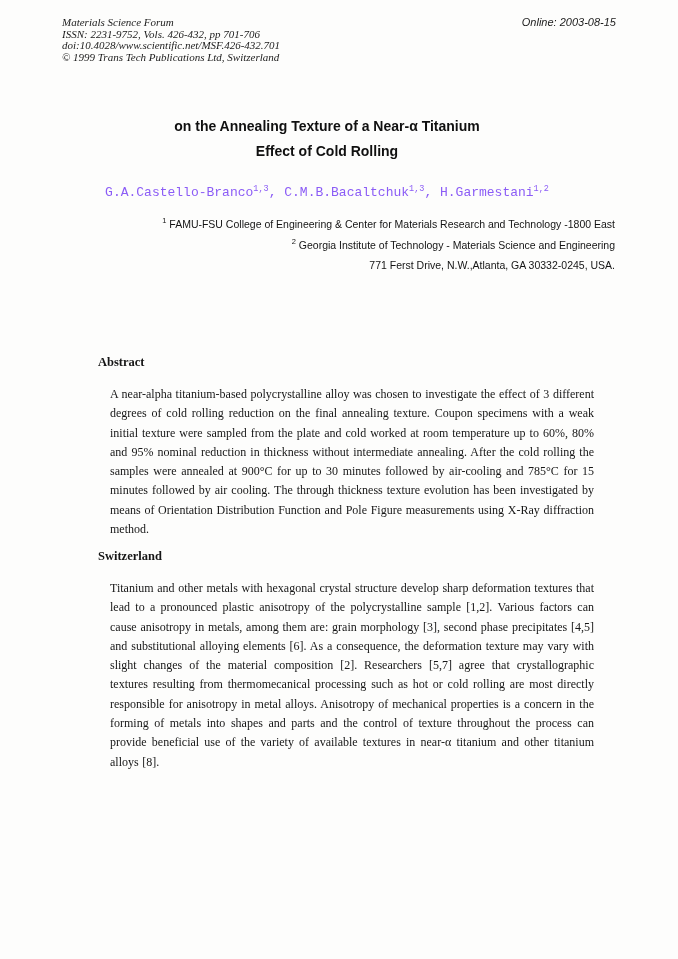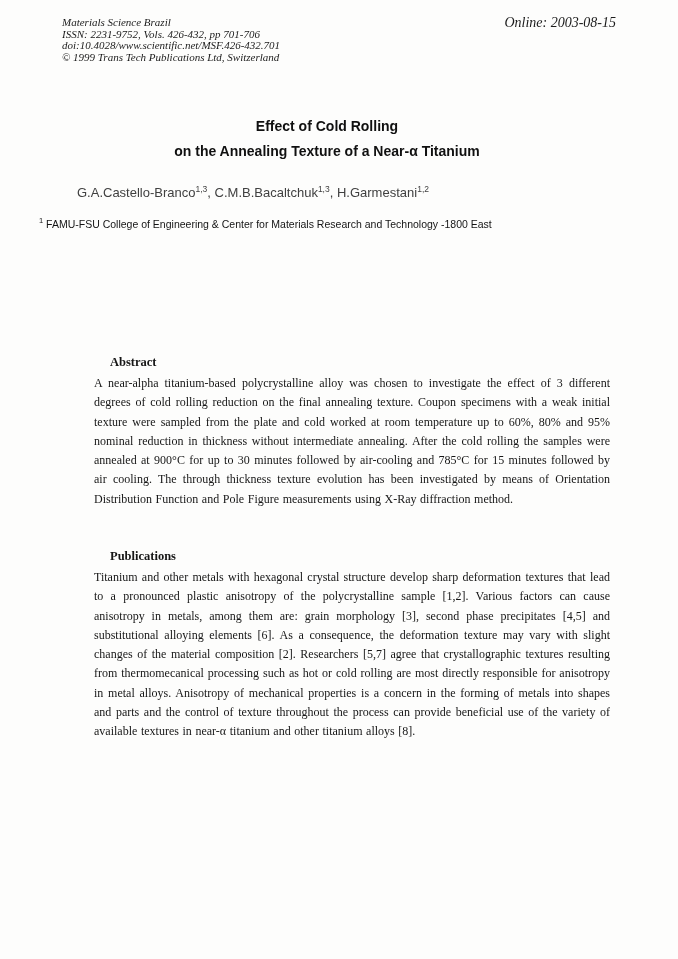--- a/index.html
+++ b/index.html
@@ -20,23 +20,23 @@
     font-style: italic;
     font-size: 11px;
     line-height: 11.7px;
     white-space: nowrap;
   }
   .header-right {
     position: absolute;
     top: 17px;
     right: 62px;
     text-align: center;
-    font-family: Liberation Serif, serif;
+    font-family: Liberation Sans, sans-serif;
     font-style: italic;
-    font-size: 14px;
+    font-size: 11px;
     line-height: 11.7px;
     white-space: nowrap;
   }
   
   .title {
     position: absolute;
     top: 114px;
     left: 77px;
     width: 500px;
     margin: 0;
@@ -47,33 +47,33 @@
     line-height: 25px;
     color: #101010;
   }
   .title-line { display: block; }
   
   .authors {
     position: absolute;
     top: 184px;
     left: 77px;
     width: 500px;
-    text-align: left;
-    font-family: Liberation Sans, sans-serif;
+    text-align: center;
+    font-family: Liberation Mono, monospace;
     font-size: 13px;
-    color: #404040;
+    color: #8b5cf6;
   }
   .authors sup { font-size: 8.5px; }
   
   .affiliations {
     position: absolute;
     top: 212px;
     left: 39px;
     width: 576px;
-    text-align: left;
+    text-align: right;
     font-family: "Liberation Sans", sans-serif;
     font-size: 10.5px;
     line-height: 17px;
     color: #141414;
   }
   .affiliations sup { font-size: 7.5px; }
   
   .keywords {
     position: absolute;
     top: 315px;
@@ -88,62 +88,64 @@
   .section {
     position: absolute;
     left: 94px;
     width: 516px;
     font-family: "Liberation Serif", serif;
     color: #161616;
   }
   #sec-abstract { top: 355px; }
   #sec-introduction { top: 549px; }
   .sec-heading {
-    margin: 0 0 5px 16px;
+    margin: 0 0 5px 4px;
     font-size: 12.5px;
     font-weight: bold;
     line-height: 14px;
   }
   .sec-body {
-    margin: 0;
+    margin: 16px;
     font-size: 12px;
     line-height: 19.3px;
     text-align: justify;
     word-spacing: 0.6px;
     font-family: Liberation Serif, serif;
   }
 </style>
 </head>
 <body>
 
 <div class="page">
 
   <div class="header-left">
-    <div>Materials Science Brazil</div>
+    <div>Materials Science Forum</div>
     <div>ISSN: 2231-9752, Vols. 426-432, pp 701-706</div>
     <div>doi:10.4028/www.scientific.net/MSF.426-432.701</div>
     <div>© 1999 Trans Tech Publications Ltd, Switzerland</div>
   </div>
   <div class="header-right">Online: 2003-08-15</div>
 
   <h1 class="title">
+      <span class="title-line">on the Annealing Texture of a Near-α Titanium</span>
       <span class="title-line">Effect of Cold Rolling</span>
-      <span class="title-line">on the Annealing Texture of a Near-α Titanium</span>
     </h1>
 
   <div class="authors"><span><span>G.A.Castello-Branco</span><sup>1,3</sup></span><span>, </span><span><span>C.M.B.Bacaltchuk</span><sup>1,3</sup></span><span>, </span><span><span>H.Garmestani</span><sup>1,2</sup></span></div>
 
   <div class="affiliations">
     <div><sup>1</sup><span> FAMU-FSU College of Engineering &amp; Center for Materials Research and Technology -1800 East</span></div>
+    <div><sup>2</sup><span> Georgia Institute of Technology - Materials Science and Engineering</span></div>
+    <div><sup></sup><span>771 Ferst Drive, N.W.,Atlanta, GA 30332-0245, USA.</span></div>
   </div>
 
 
   <section class="section" id="sec-abstract">
     <h2 class="sec-heading">Abstract</h2>
     <p class="sec-body">A near-alpha titanium-based polycrystalline alloy was chosen to investigate the effect of 3 different degrees of cold rolling reduction on the final annealing texture. Coupon specimens with a weak initial texture were sampled from the plate and cold worked at room temperature up to 60%, 80% and 95% nominal reduction in thickness without intermediate annealing. After the cold rolling the samples were annealed at 900°C for up to 30 minutes followed by air-cooling and 785°C for 15 minutes followed by air cooling. The through thickness texture evolution has been investigated by means of Orientation Distribution Function and Pole Figure measurements using X-Ray diffraction method.</p>
   </section>
 
   <section class="section" id="sec-introduction">
-    <h2 class="sec-heading">Publications</h2>
+    <h2 class="sec-heading">Switzerland</h2>
     <p class="sec-body">Titanium and other metals with hexagonal crystal structure develop sharp deformation textures that lead to a pronounced plastic anisotropy of the polycrystalline sample [1,2]. Various factors can cause anisotropy in metals, among them are: grain morphology [3], second phase precipitates [4,5] and substitutional alloying elements [6]. As a consequence, the deformation texture may vary with slight changes of the material composition [2]. Researchers [5,7] agree that crystallographic textures resulting from thermomecanical processing such as hot or cold rolling are most directly responsible for anisotropy in metal alloys. Anisotropy of mechanical properties is a concern in the forming of metals into shapes and parts and the control of texture throughout the process can provide beneficial use of the variety of available textures in near-α titanium and other titanium alloys [8].</p>
   </section>
 
 </div>
 
 </body></html>

